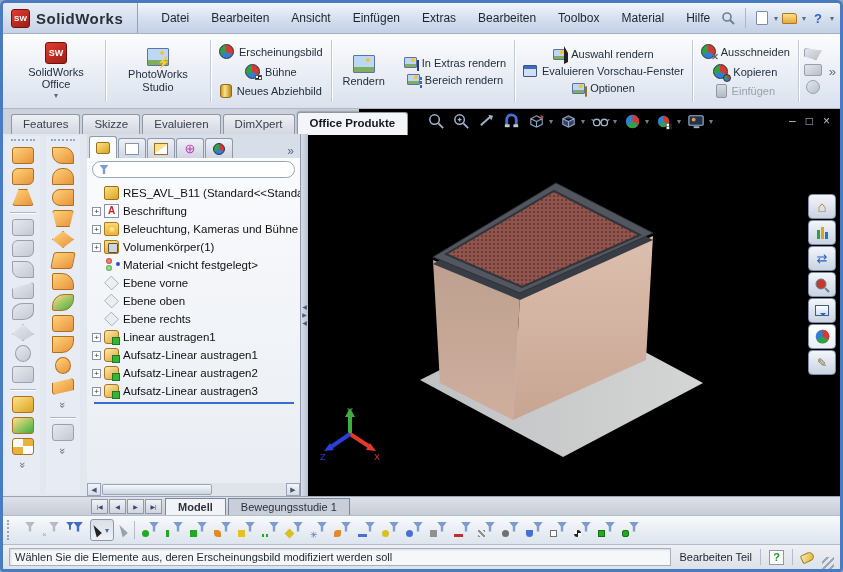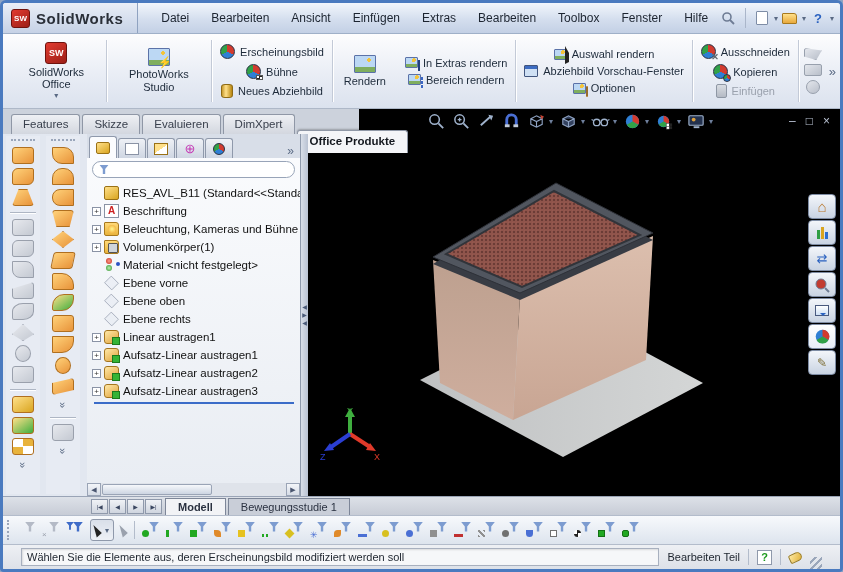--- a/index.html
+++ b/index.html
@@ -51,21 +51,21 @@
     background:conic-gradient(#222 0 90deg,#fff 0 180deg,#222 0 270deg,#fff 0);border:1px solid #555;}
   .cutx{position:absolute;right:-4px;bottom:-4px;color:#5d666f;font-size:9px;font-weight:bold;}
   .copy2{position:absolute;right:-4px;bottom:-4px;width:8px;height:8px;}
   .graytool{width:18px;height:12px;background:linear-gradient(145deg,#e3e6ec,#b9bfca);border:1px solid #98a0ad;border-radius:2px;}
   .more{font-size:13px;color:#5a6a84;align-self:center;margin-left:2px;}
   
   .client{position:relative;height:387px;background:#000;}
   .tabstrip{position:absolute;left:0;top:0;width:356px;height:25px;background:#ccd2dc;display:flex;align-items:flex-end;padding-left:8px;}
   .rtab{font-size:11.5px;color:#39404d;background:linear-gradient(#eef0f4,#d3d7df);border:1px solid #8f97a6;border-bottom:none;
     padding:3px 11px 4px;border-radius:3px 3px 0 0;margin-right:2px;white-space:nowrap;}
-  .rtab.active{background:#f4f5f8;font-weight:bold;color:#14181f;padding:4px 12px 6px;position:relative;top:19px;box-shadow:0 -1px 2px rgba(0,0,0,.25);text-align:center;}
+  .rtab.active{background:#f4f5f8;font-weight:bold;color:#14181f;padding:4px 12px 6px;position:relative;top:1px;box-shadow:0 -1px 2px rgba(0,0,0,.25);text-align:center;}
   
   .hud{position:absolute;left:424px;top:3px;display:flex;align-items:center;gap:6px;}
   .hudic{width:19px;height:19px;}
   .hudcaret{font-size:8px;color:#6e7f9c;margin-left:-3px;}
   .childctl{position:absolute;right:10px;top:5px;display:flex;gap:10px;color:#b9c2d2;font-size:12px;}
   
   .dock{position:absolute;left:0;top:25px;bottom:0;width:84px;background:#e2e7f0;display:flex;gap:6px;padding:2px 3px;}
   .dcol{width:34px;background:#e7ebf3;display:flex;flex-direction:column;align-items:center;gap:4px;padding-top:3px;}
   .grip-h{width:24px;height:4px;border-top:2px dotted #9aa6ba;}
   .tool{width:22px;height:17px;border-radius:3px;background:linear-gradient(145deg,#ffd27a,#e8933a);border:1px solid #b06f1f;}
@@ -137,21 +137,21 @@
   .flt{position:relative;width:17px;height:16px;flex:0 0 auto;}
   .flt .fnl{position:absolute;right:0;top:0;}
   .flt .acc{position:absolute;left:0;bottom:1px;width:7px;height:7px;}
   .fnl.gray{background:#b4bac6;}
   .fnl.blue{background:#3f6cc8;}
   .cursorbtn{display:flex;align-items:center;height:22px;border:1px solid #8f99ab;border-radius:3px;background:linear-gradient(#d9dfe9,#eef1f6);padding:0 4px;gap:4px;}
   .cursor-g{width:0;height:0;border-left:6px solid #222;border-top:10px solid transparent;border-bottom:3px solid transparent;transform:rotate(-15deg);}
   .cursor-g.gray{border-left-color:#9aa1ad;}
   .fsep{width:1px;height:18px;background:#b3bccb;}
   
-  .statusbar{height:25px;background:linear-gradient(#eef0f4,#dde1e8);border-top:1px solid #b3bccb;display:flex;align-items:center;padding:0 18px;gap:8px;font-size:11px;color:#1d242e;}
+  .statusbar{height:25px;background:linear-gradient(#eef0f4,#dde1e8);border-top:1px solid #b3bccb;display:flex;align-items:center;padding:0 6px;gap:8px;font-size:11px;color:#1d242e;}
   .msg{flex:1;height:18px;border:1px solid #a8b0bf;background:#f6f7f9;display:flex;align-items:center;padding:0 5px;box-shadow:inset 1px 1px 2px rgba(0,0,0,.12);white-space:nowrap;overflow:hidden;}
   .ssep{width:1px;height:16px;background:#b3bccb;}
   .helpic{width:15px;height:15px;border:1px solid #8f99ab;background:#fff;color:#1d9a1d;font-weight:bold;font-size:11px;display:flex;align-items:center;justify-content:center;}
   .tagic{width:13px;height:9px;background:linear-gradient(135deg,#ffe9a0,#e0b23c);border:1px solid #9a7a1a;border-radius:2px 5px 5px 2px;transform:rotate(-25deg);}
   .gripcorner{width:12px;height:12px;background:repeating-linear-gradient(135deg,transparent 0 3px,#9aa6ba 3px 5px);align-self:flex-end;}
 </style>
 </head>
 <body>
 
 <div class="window">
@@ -162,21 +162,21 @@
       <div class="apptitle">SolidWorks</div>
     </div>
     <div class="menus">
       <span class="menu">Datei</span>
       <span class="menu">Bearbeiten</span>
       <span class="menu">Ansicht</span>
       <span class="menu">Einfügen</span>
       <span class="menu">Extras</span>
       <span class="menu">Bearbeiten</span>
       <span class="menu">Toolbox</span>
-      <span class="menu">Fenster</span>
+      <span class="menu">Material</span>
       <span class="menu">Hilfe</span>
     </div>
     <div class="quick">
       <span class="qbtn">
         <svg width="15" height="15" viewBox="0 0 15 15">
             <circle cx="6" cy="6" r="4" fill="none" stroke="#6e7c94" stroke-width="1.6"></circle>
             <line x1="9" y1="9" x2="13" y2="13" stroke="#6e7c94" stroke-width="1.8"></line>
           </svg>
       </span>
       <span class="qsep"></span>
@@ -252,21 +252,21 @@
     <div class="gsep"></div>
     <div class="grp rows">
       <div class="rowbtn">
         <span class="pic mini badge">
             <span class="bd"><span class="curs"></span></span>
           </span>
         <span>Auswahl rendern</span>
       </div>
       <div class="rowbtn">
         <span class="winic"></span>
-        <span>Abziehbild Vorschau-Fenster</span>
+        <span>Evaluieren Vorschau-Fenster</span>
       </div>
       <div class="rowbtn">
         <span class="pic mini badge">
             <span class="bd"><span class="hand"></span></span>
           </span>
         <span>Optionen</span>
       </div>
     </div>
     <div class="gsep"></div>
     <div class="grp rows">

